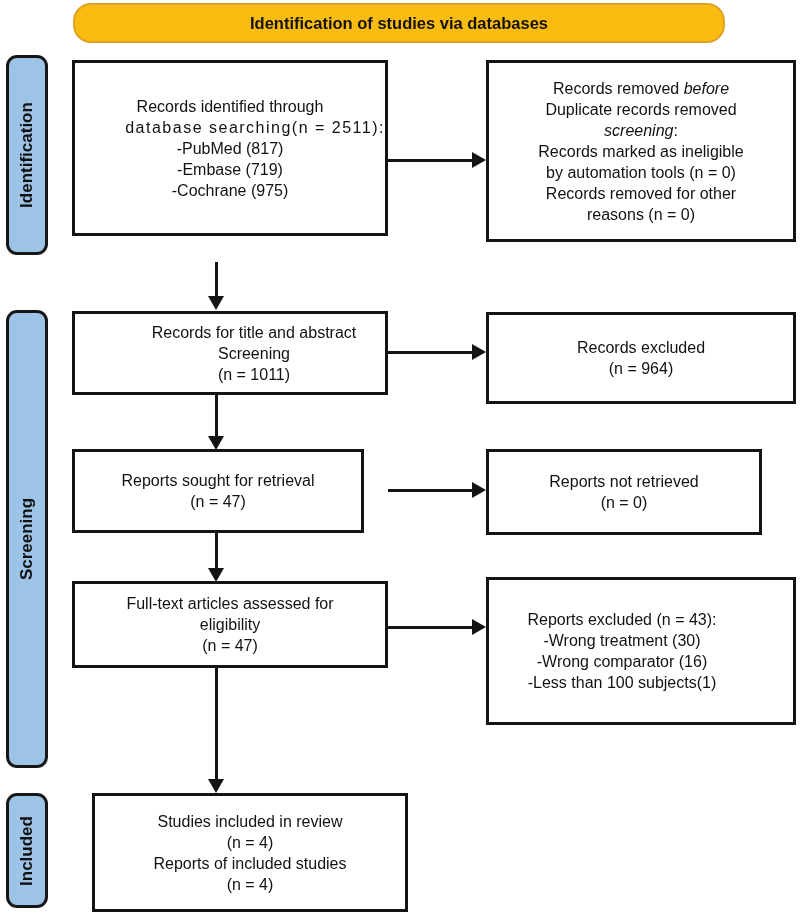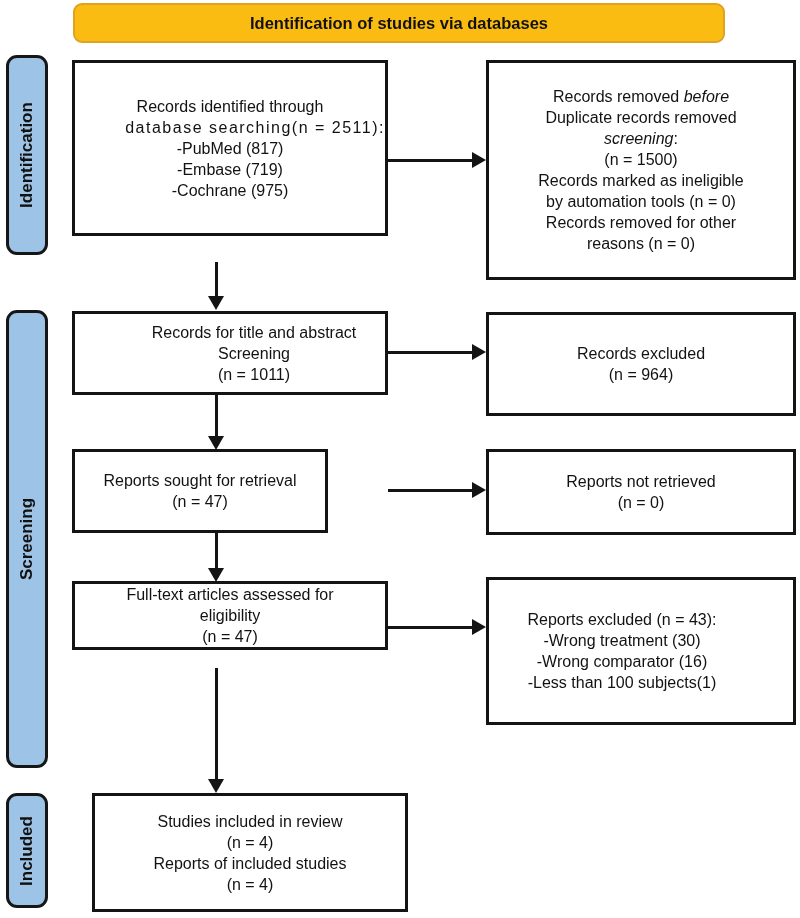--- a/index.html
+++ b/index.html
@@ -3,21 +3,21 @@
 <meta charset="utf-8">
 <style>
   html, body { margin: 0; padding: 0; background: #ffffff; }
   body {
     width: 800px; height: 918px; position: relative; overflow: hidden;
     font-family: "Liberation Sans", sans-serif; color: #121212;
   }
   .banner {
     position: absolute; left: 73px; top: 3px; width: 652px; height: 40px;
     box-sizing: border-box; background: #FBBC11; border: 2px solid #DFA223;
-    border-radius: 9px; display: flex; align-items: center; justify-content: center;
+    border-radius: 18px; display: flex; align-items: center; justify-content: center;
     font-weight: 700; font-size: 16.5px;
   }
   .stage {
     position: absolute; left: 6px; width: 42px; box-sizing: border-box;
     background: #9DC3E6; border: 3px solid #161616; border-radius: 11px;
     display: flex; align-items: center; justify-content: center;
   }
   .stage span {
     transform: rotate(-90deg); white-space: nowrap;
     font-weight: 700; font-size: 17px; color: #111;
@@ -27,26 +27,26 @@
   .stage-included      { top: 793px; height: 115px; }
   .box {
     position: absolute; box-sizing: border-box; background: #ffffff;
     border: 3px solid #141414; display: flex; flex-direction: column;
     justify-content: center; align-items: center; text-align: center;
     font-size: 16px; line-height: 21px;
   }
   .box .line { width: 100%; }
   .ls { letter-spacing: 1.5px; text-align: right; }
   .box-identified       { left: 72px;  top: 60px;  width: 316px; height: 176px; }
-  .box-removed          { left: 486px; top: 60px;  width: 310px; height: 220px; }
+  .box-removed          { left: 486px; top: 60px;  width: 310px; height: 182px; }
   .box-title-abstract   { left: 72px;  top: 311px; width: 316px; height: 84px; padding-left: 48px; }
-  .box-records-excluded { left: 486px; top: 312px; width: 310px; height: 104px; }
-  .box-sought           { left: 72px;  top: 449px; width: 256px; height: 84px; justify-content: center; }
-  .box-not-retrieved    { left: 486px; top: 449px; width: 310px; height: 86px; }
-  .box-fulltext         { left: 72px;  top: 581px; width: 316px; height: 69px; }
+  .box-records-excluded { left: 486px; top: 312px; width: 310px; height: 92px; }
+  .box-sought           { left: 72px;  top: 449px; width: 292px; height: 84px; justify-content: center; }
+  .box-not-retrieved    { left: 486px; top: 449px; width: 276px; height: 86px; }
+  .box-fulltext         { left: 72px;  top: 581px; width: 316px; height: 87px; }
   .box-reports-excluded { left: 486px; top: 577px; width: 310px; height: 148px;
                           align-items: flex-end; text-align: center; padding-right: 38px; }
   .box-included         { left: 72px;  top: 793px; width: 316px; height: 119px; margin-left: 20px; }
   .varrow { position: absolute; left: 208px; width: 16px; }
   .varrow .shaft { position: absolute; left: 6.5px; top: 0; width: 3px; background: #141414; }
   .varrow .head  { position: absolute; left: 0; bottom: 0; width: 0; height: 0;
                    border-left: 8px solid transparent; border-right: 8px solid transparent;
                    border-top: 14px solid #141414; }
   .va1 { top: 262px; height: 48px; }  .va1 .shaft { height: 36px; }
   .va2 { top: 395px; height: 55px; }  .va2 .shaft { height: 43px; }
@@ -81,21 +81,20 @@
   <div class="line ls">database searching(n = 2511):</div>
   <div class="line">-PubMed (817)</div>
   <div class="line">-Embase (719)</div>
   <div class="line">-Cochrane (975)</div>
 </div>
 
 <div class="box box-removed">
   <div class="line"><span>Records removed </span><em>before</em></div>
   <div class="line">Duplicate records removed</div>
   <div class="line"><em>screening</em><span>:</span></div>
-  <div class="line">(n = 1500)</div>
   <div class="line">Records marked as ineligible</div>
   <div class="line">by automation tools (n = 0)</div>
   <div class="line">Records removed for other</div>
   <div class="line">reasons (n = 0)</div>
 </div>
 
 <div class="box box-title-abstract">
   <div class="line">Records for title and abstract</div>
   <div class="line">Screening</div>
   <div class="line">(n = 1011)</div>

